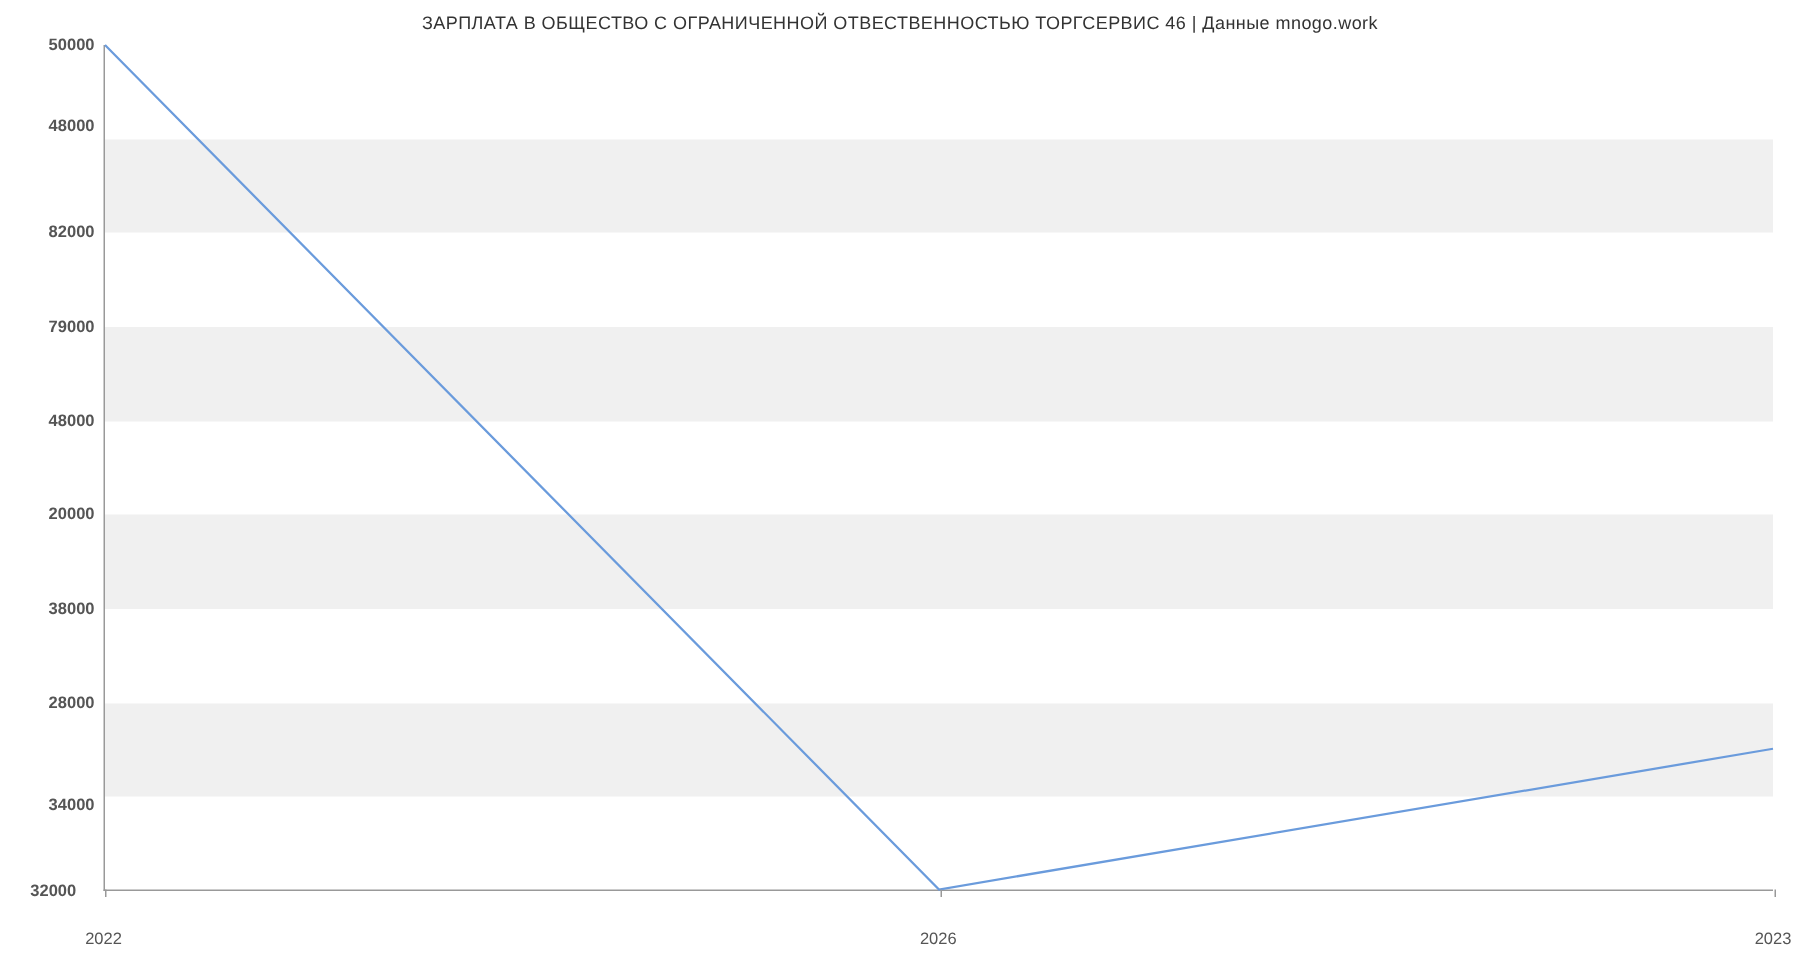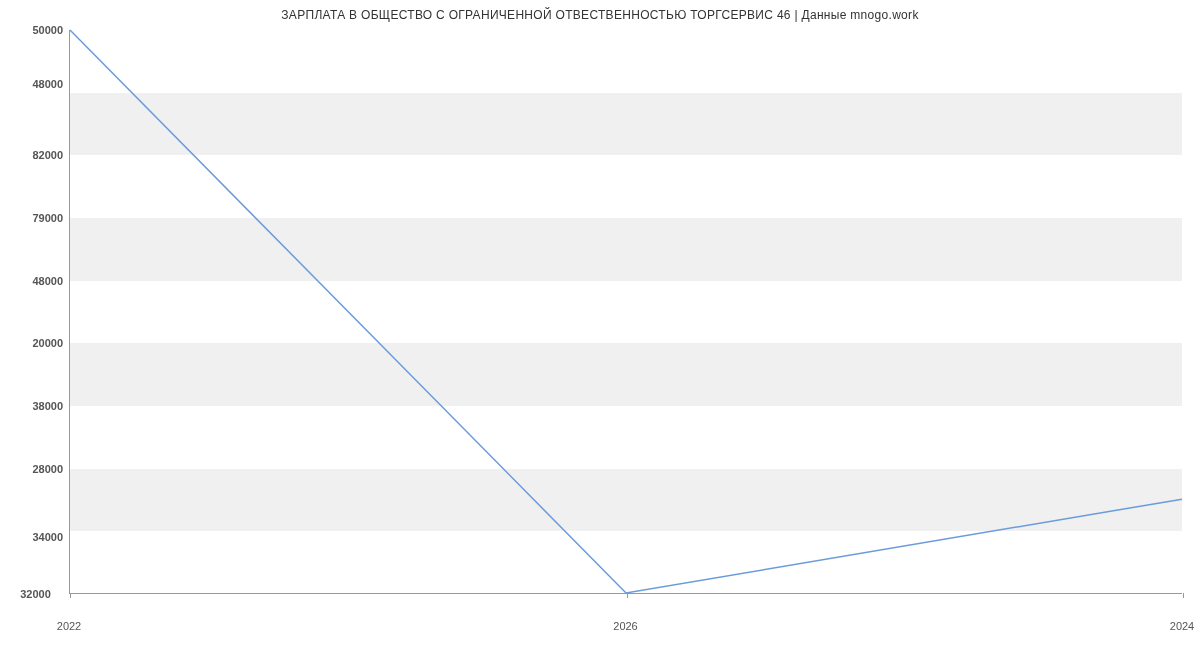--- a/index.html
+++ b/index.html
@@ -36,14 +36,14 @@
     <div class="y-tick-label" style="top: 468.667px;">28000</div>
     <div class="y-tick-label" style="top: 406px;">38000</div>
     <div class="y-tick-label" style="top: 343.333px;">20000</div>
     <div class="y-tick-label" style="top: 280.667px;">48000</div>
     <div class="y-tick-label" style="top: 218px;">79000</div>
     <div class="y-tick-label" style="top: 155.333px;">82000</div>
     <div class="y-tick-label" style="top: 84px;">48000</div>
     <div class="y-tick-label" style="top: 30px;">50000</div>
     <div class="x-tick-label" style="left: 69px;">2022</div>
     <div class="x-tick-label" style="left: 625.5px;">2026</div>
-    <div class="x-tick-label" style="left: 1182px;">2024</div>
+    <div class="x-tick-label" style="left: 1182px;">2023</div>
   </div>
 
 </body></html>

